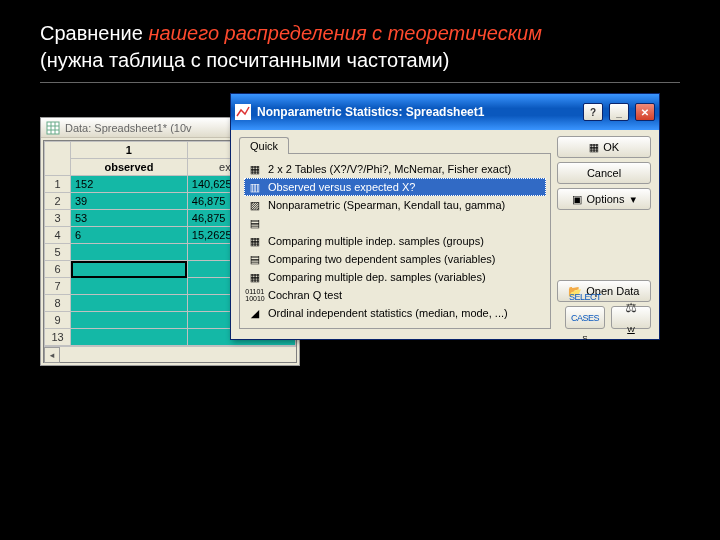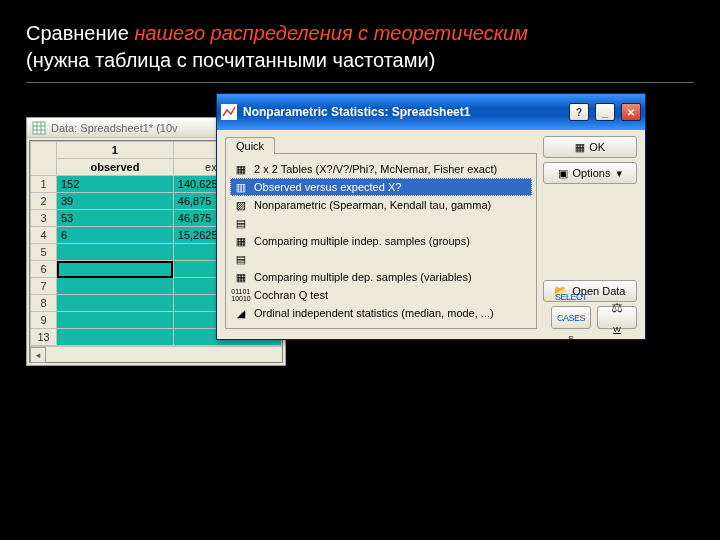--- a/index.html
+++ b/index.html
@@ -6,21 +6,21 @@
   body {
     margin: 0;
     width: 720px;
     height: 540px;
     background: #000;
     font-family: Tahoma, Arial, sans-serif;
     font-size: 11px;
     overflow: hidden;
   }
   .slide {
-    padding: 20px 26px;
+    padding: 20px 40px;
   }
   .heading {
     color: #fff;
     font-family: Arial, sans-serif;
     font-size: 20px;
     line-height: 1.35;
     margin-bottom: 6px;
   }
   .heading .em {
     color: #ff4a2e;
@@ -349,20 +349,21 @@
               </div>
             <div class="opt">
                 <span class="ico">▤</span>
               </div>
             <div class="opt">
                 <span class="ico">▦</span>
                 <span>Comparing multiple indep. samples (groups)</span>
               </div>
             <div class="opt">
                 <span class="ico">▤</span>
+                <span>Comparing two dependent samples (variables)</span>
               </div>
             <div class="opt">
                 <span class="ico">▦</span>
                 <span>Comparing multiple dep. samples (variables)</span>
               </div>
             <div class="opt">
                 <span class="ico" style="font-size:7px;line-height:1;">01101<br>10010</span>
                 <span>Cochran Q test</span>
               </div>
             <div class="opt">
@@ -370,20 +371,23 @@
                 <span>Ordinal independent statistics (median, mode, ...)</span>
               </div>
           </div>
         </div>
         <div class="dlg-right">
           <div class="winbtn">
               <span class="ico">▦</span>
               <span>OK</span>
             </div>
           <div class="winbtn">
+              <span>Cancel</span>
+            </div>
+          <div class="winbtn">
               <span class="ico">▣</span>
               <span>Options</span>
               <span style="margin-left:2px;">▾</span>
             </div>
           <div class="hspace"></div>
           <div class="winbtn">
               <span class="ico">📂</span>
               <span>Open Data</span>
             </div>
           <div class="bottom-row">

